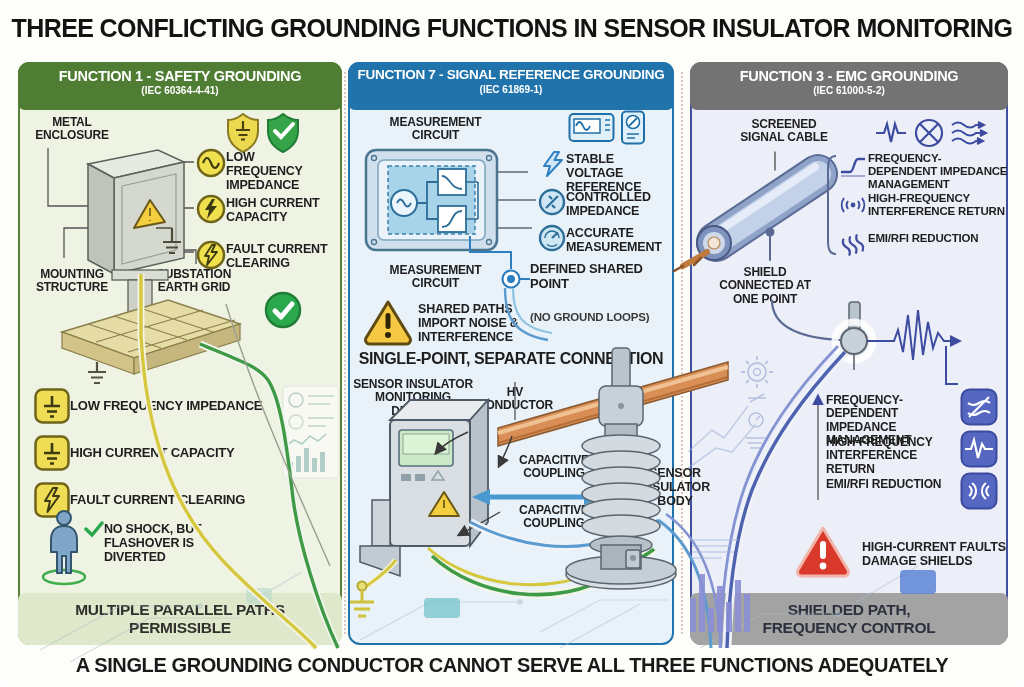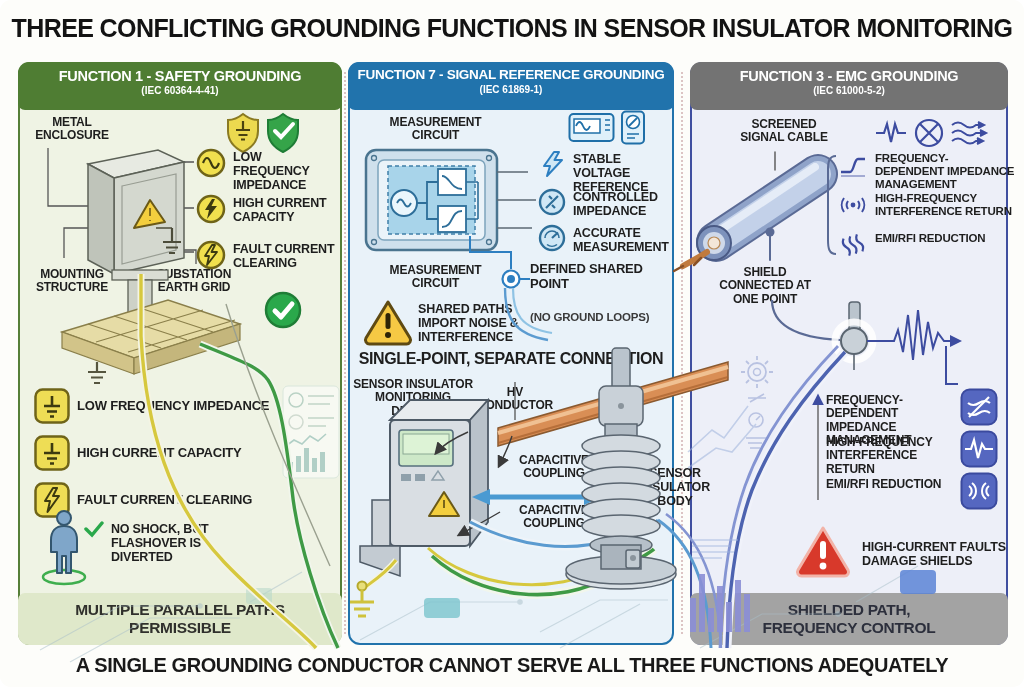--- a/index.html
+++ b/index.html
@@ -19,21 +19,21 @@
          color:#fff;text-align:center;font-weight:bold;padding-top:5px;box-sizing:border-box;line-height:1.25;}
   .h1{background:#4f7d33}.h2{background:#2173ac}.h3{background:#737373}
   .phead .l1{font-size:14.5px;letter-spacing:-0.3px}.phead .l2{font-size:10px}
   .p2 .phead .l1{font-size:13.5px}
   .pfoot{position:absolute;bottom:-2px;left:-2px;right:-2px;height:52px;border-radius:7px 7px 11px 11px;
          display:flex;align-items:center;justify-content:center;text-align:center;
          font-weight:bold;font-size:15.5px;line-height:1.15;color:#30302c;letter-spacing:-0.3px;}
   .f1{background:#dfe8ca}.f3{background:#a3a3a3;color:#2c2f3c}
   .lb{position:absolute;font-weight:bold;font-size:12px;line-height:1.12;letter-spacing:-0.2px;color:#1e1e1e;}
   .ctr{text-align:center}
-  .row{position:absolute;display:flex;align-items:flex-start;gap:7px;}
+  .row{position:absolute;display:flex;align-items:flex-start;}
   .row .txt{font-weight:bold;font-size:12.5px;line-height:1.12;letter-spacing:-0.2px;padding-top:2px;}
   .row.mid{align-items:center}.row.mid .txt{padding-top:0}
   .art{position:absolute;left:0;top:0;z-index:6;pointer-events:none;}
   .sub{font-size:11.5px;font-weight:bold;color:#3a3a3a;margin-top:20px;}
 </style>
 </head>
 <body>
 
 <div class="canvas">
   <div class="title">THREE CONFLICTING GROUNDING FUNCTIONS IN SENSOR INSULATOR MONITORING</div>

